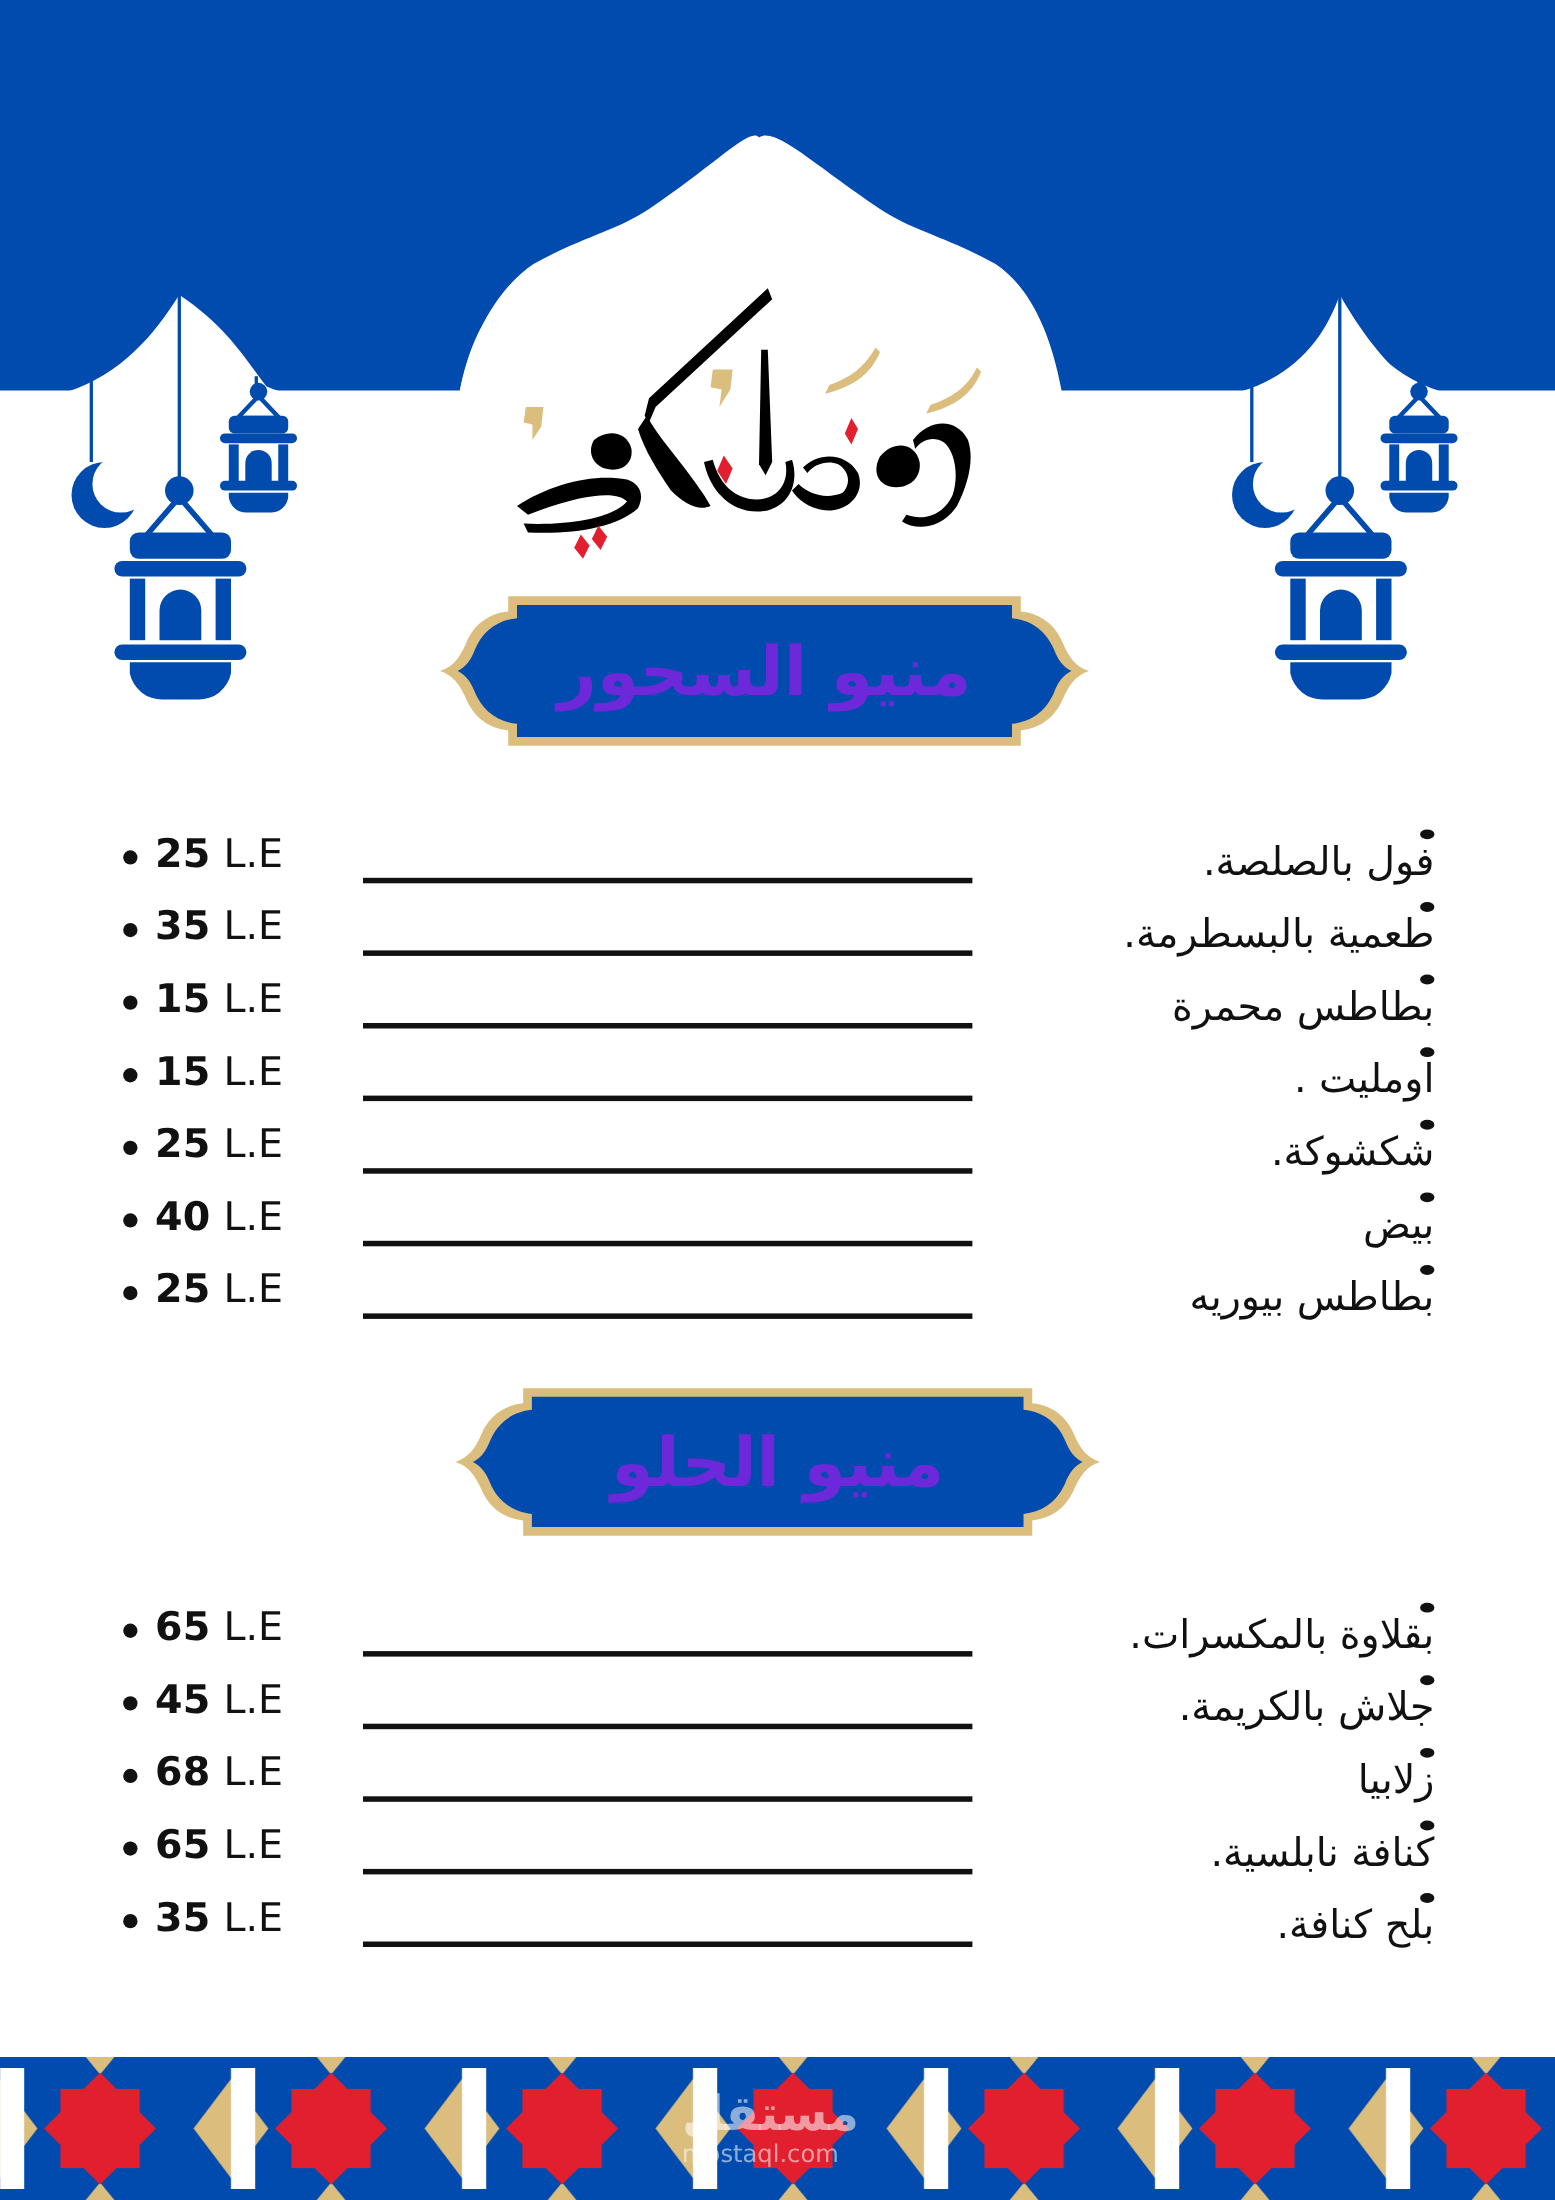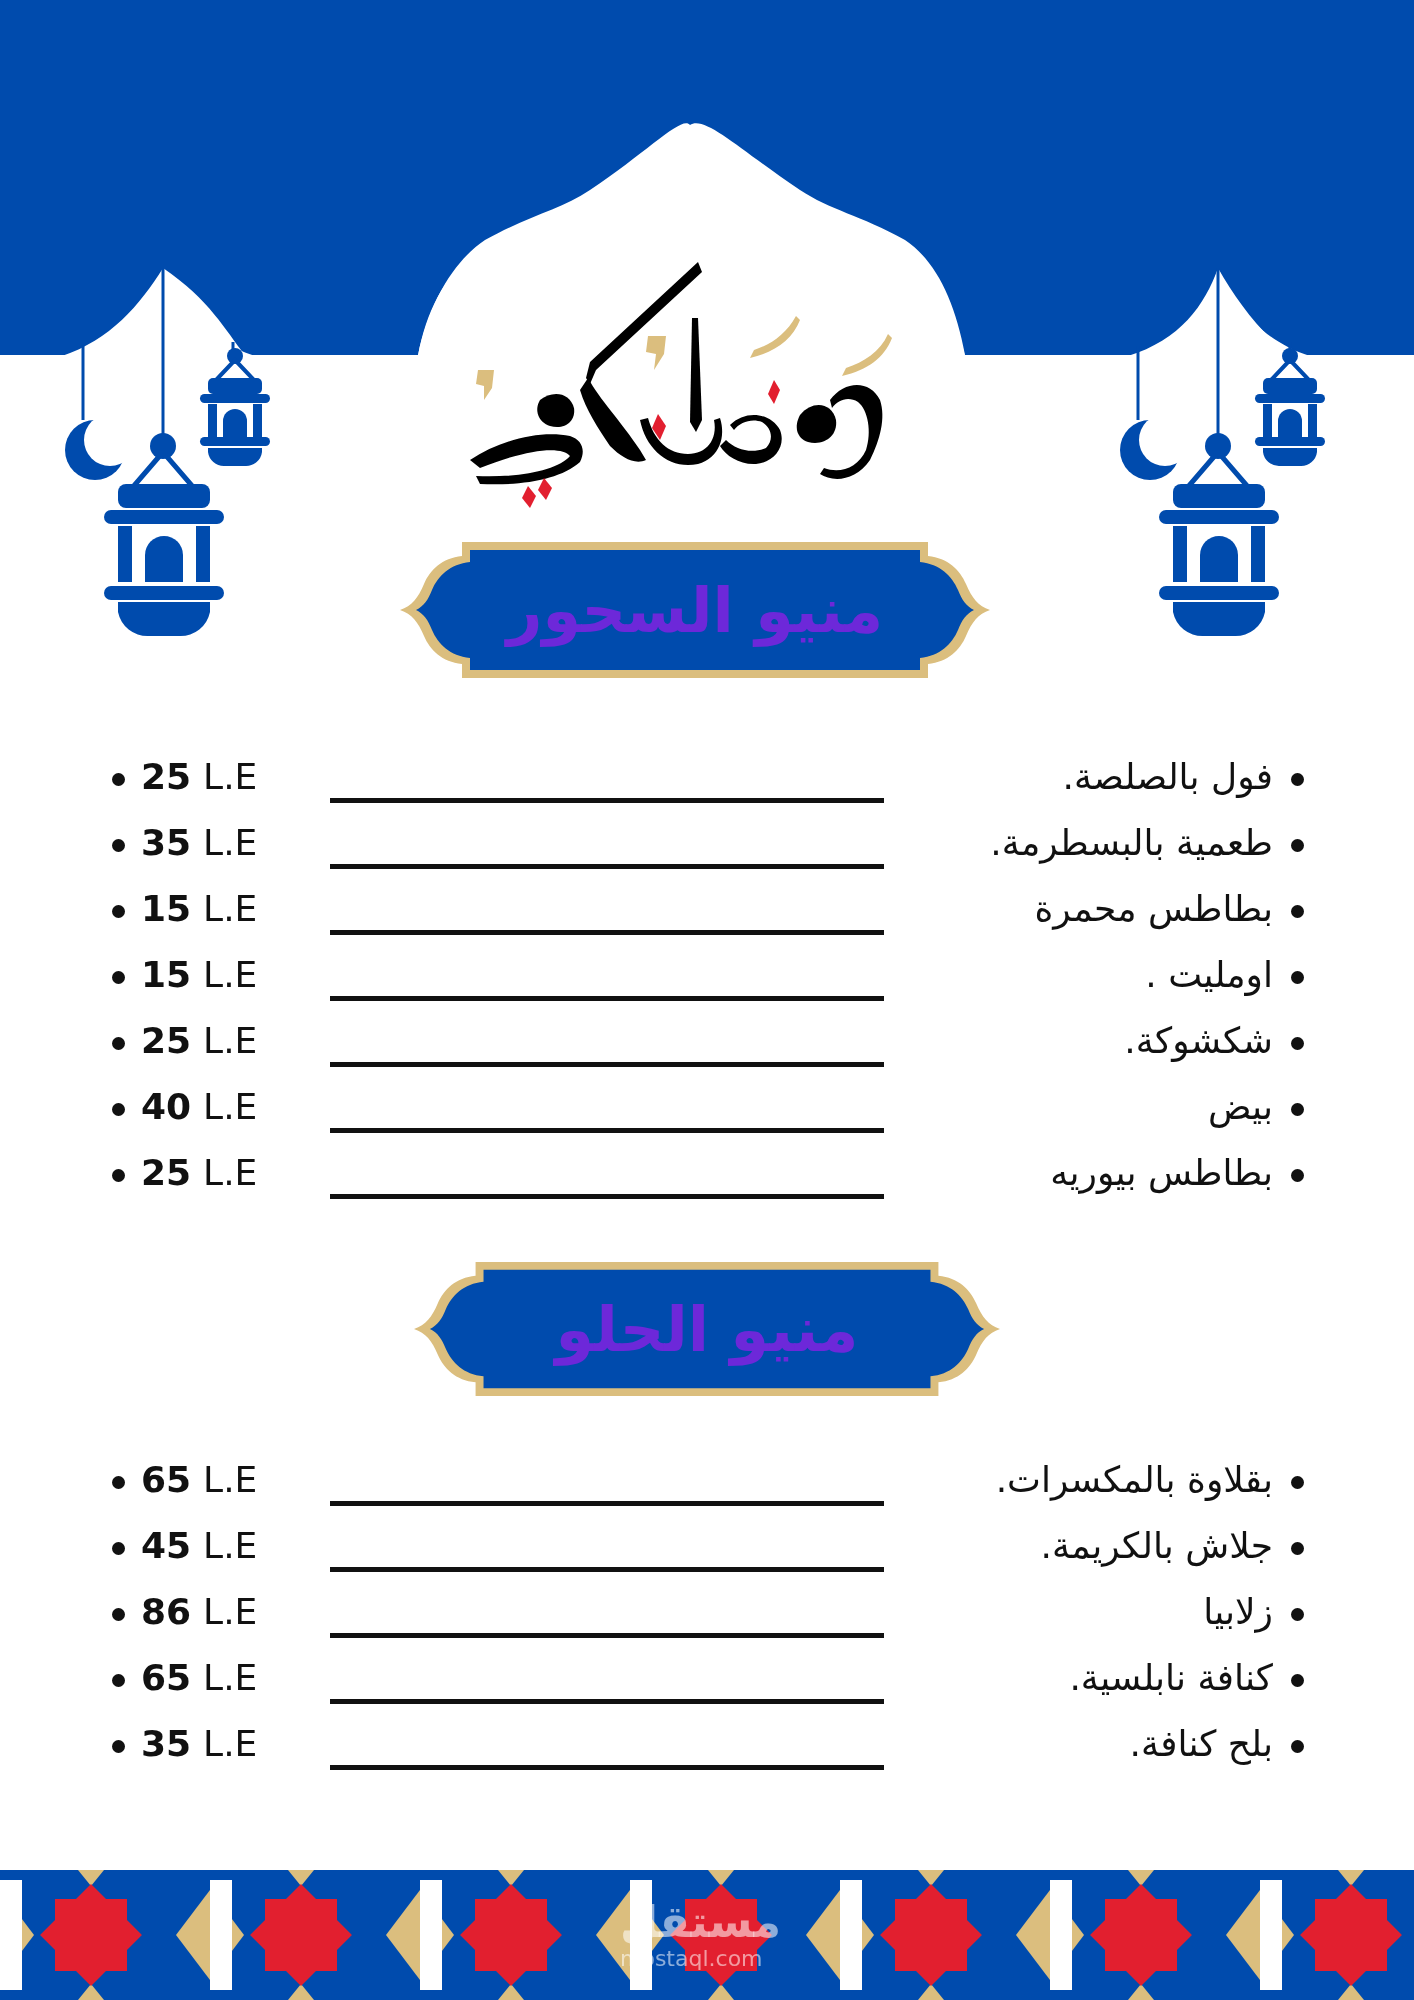--- a/index.html
+++ b/index.html
@@ -25,22 +25,22 @@
     position: absolute; left: 112px; top: 0; height: 56px;
     display: flex; align-items: center; font-family: "DejaVu Sans", sans-serif;
     font-size: 36px; direction: ltr;
   }
   .price .dot { width: 13px; height: 13px; border-radius: 50%; background: #111; margin-right: 16px; margin-top: 6px; }
   .price .amount { font-weight: bold; margin-right: 12px; }
   .price .currency { font-weight: normal; }
   .rule { position: absolute; left: 330px; width: 554px; height: 5px; background: #111; top: 50px; }
   .item {
     position: absolute; right: 110px; top: 0; height: 56px;
-    display: flex; align-items: center; direction: rtl;
-    font-family: "DejaVu Sans", sans-serif; font-size: 36px;
+    display: flex; align-items: flex-start; direction: rtl;
+    font-family: "DejaVu Sans", sans-serif; font-size: 36px; flex-direction: column;
   }
   .item .dot { width: 13px; height: 13px; border-radius: 50%; background: #111; margin-left: 18px; margin-top: 6px; }
 
   .footer-svg { position: absolute; left: 0; top: 1870px; width: 1414px; height: 130px; }
   .watermark {
     position: absolute; left: 620px; top: 1885px; width: 180px; height: 100px;
     display: flex; flex-direction: column; align-items: flex-start; justify-content: center;
     color: rgba(255,255,255,0.55); font-family: "DejaVu Sans", sans-serif;
   }
   .watermark .wm-ar { font-size: 44px; font-weight: bold; line-height: 48px; }
@@ -300,21 +300,21 @@
       </div>
     <div class="rule"></div>
     <div class="item">
         <span class="dot"></span>
         <span>جلاش بالكريمة.</span>
       </div>
   </div>
   <div class="menu-row" style="top:132px;">
     <div class="price">
         <span class="dot"></span>
-        <span class="amount">86</span>
+        <span class="amount">68</span>
         <span class="currency">L.E</span>
       </div>
     <div class="rule"></div>
     <div class="item">
         <span class="dot"></span>
         <span>زلابيا</span>
       </div>
   </div>
   <div class="menu-row" style="top:198px;">
     <div class="price">

